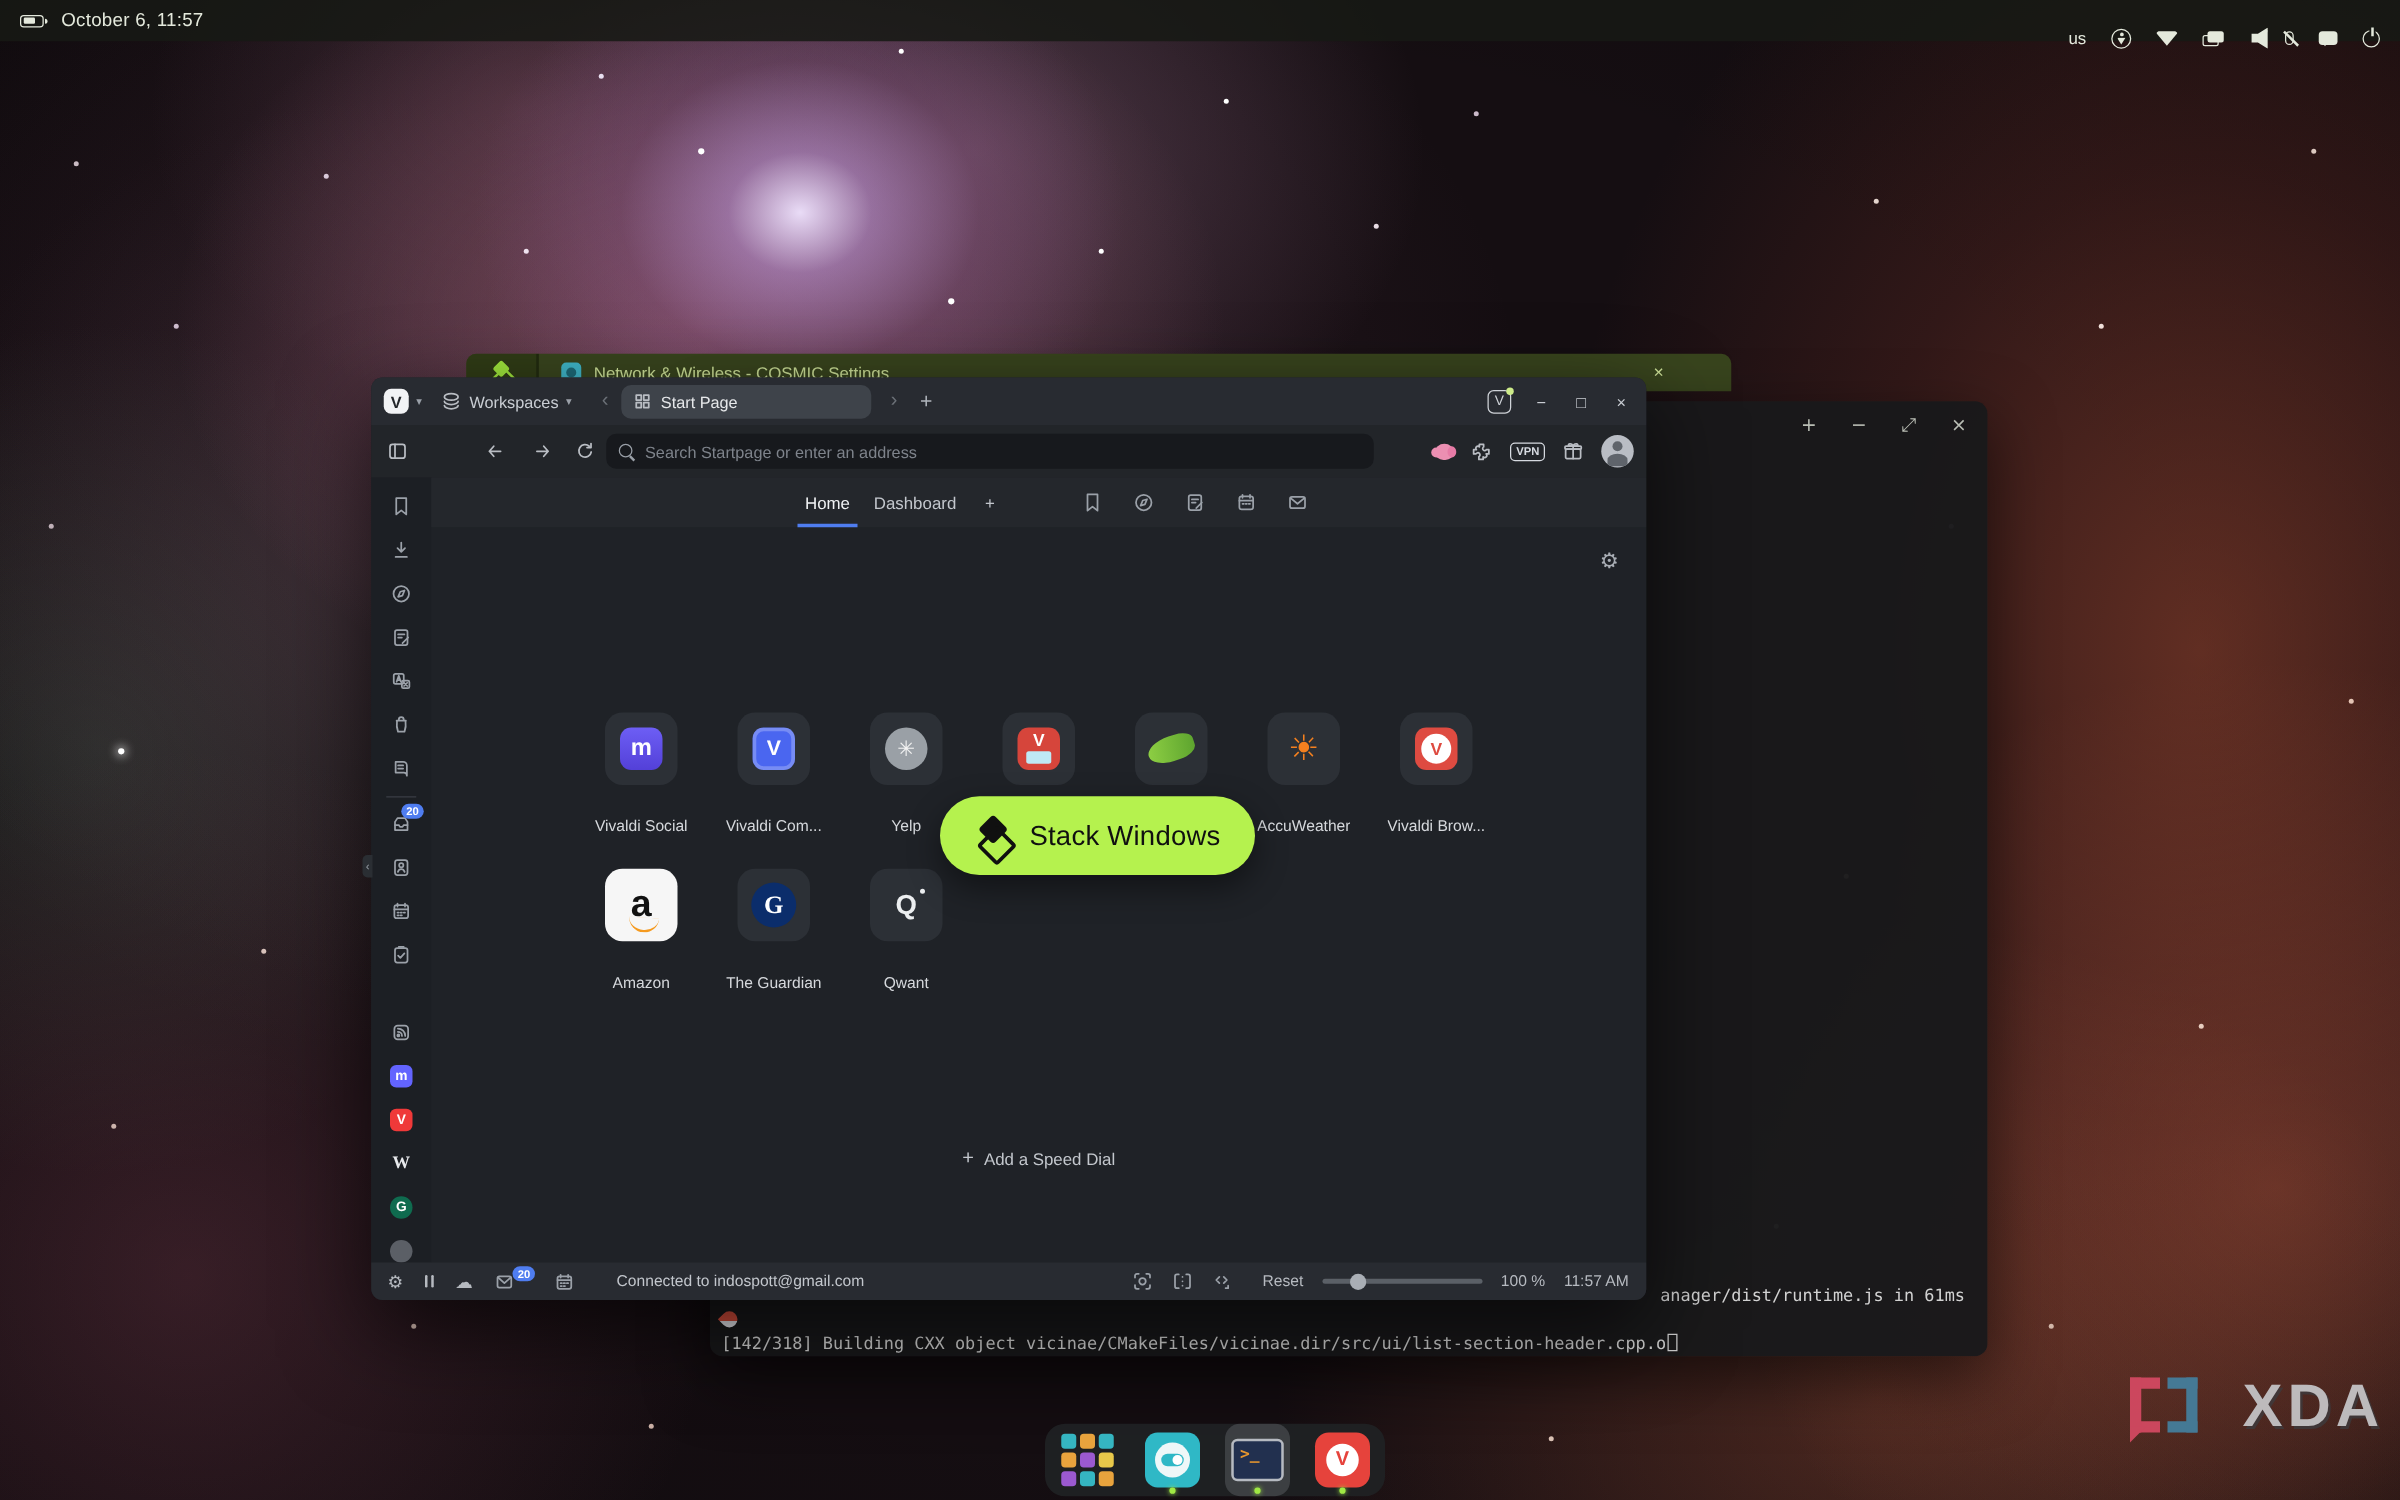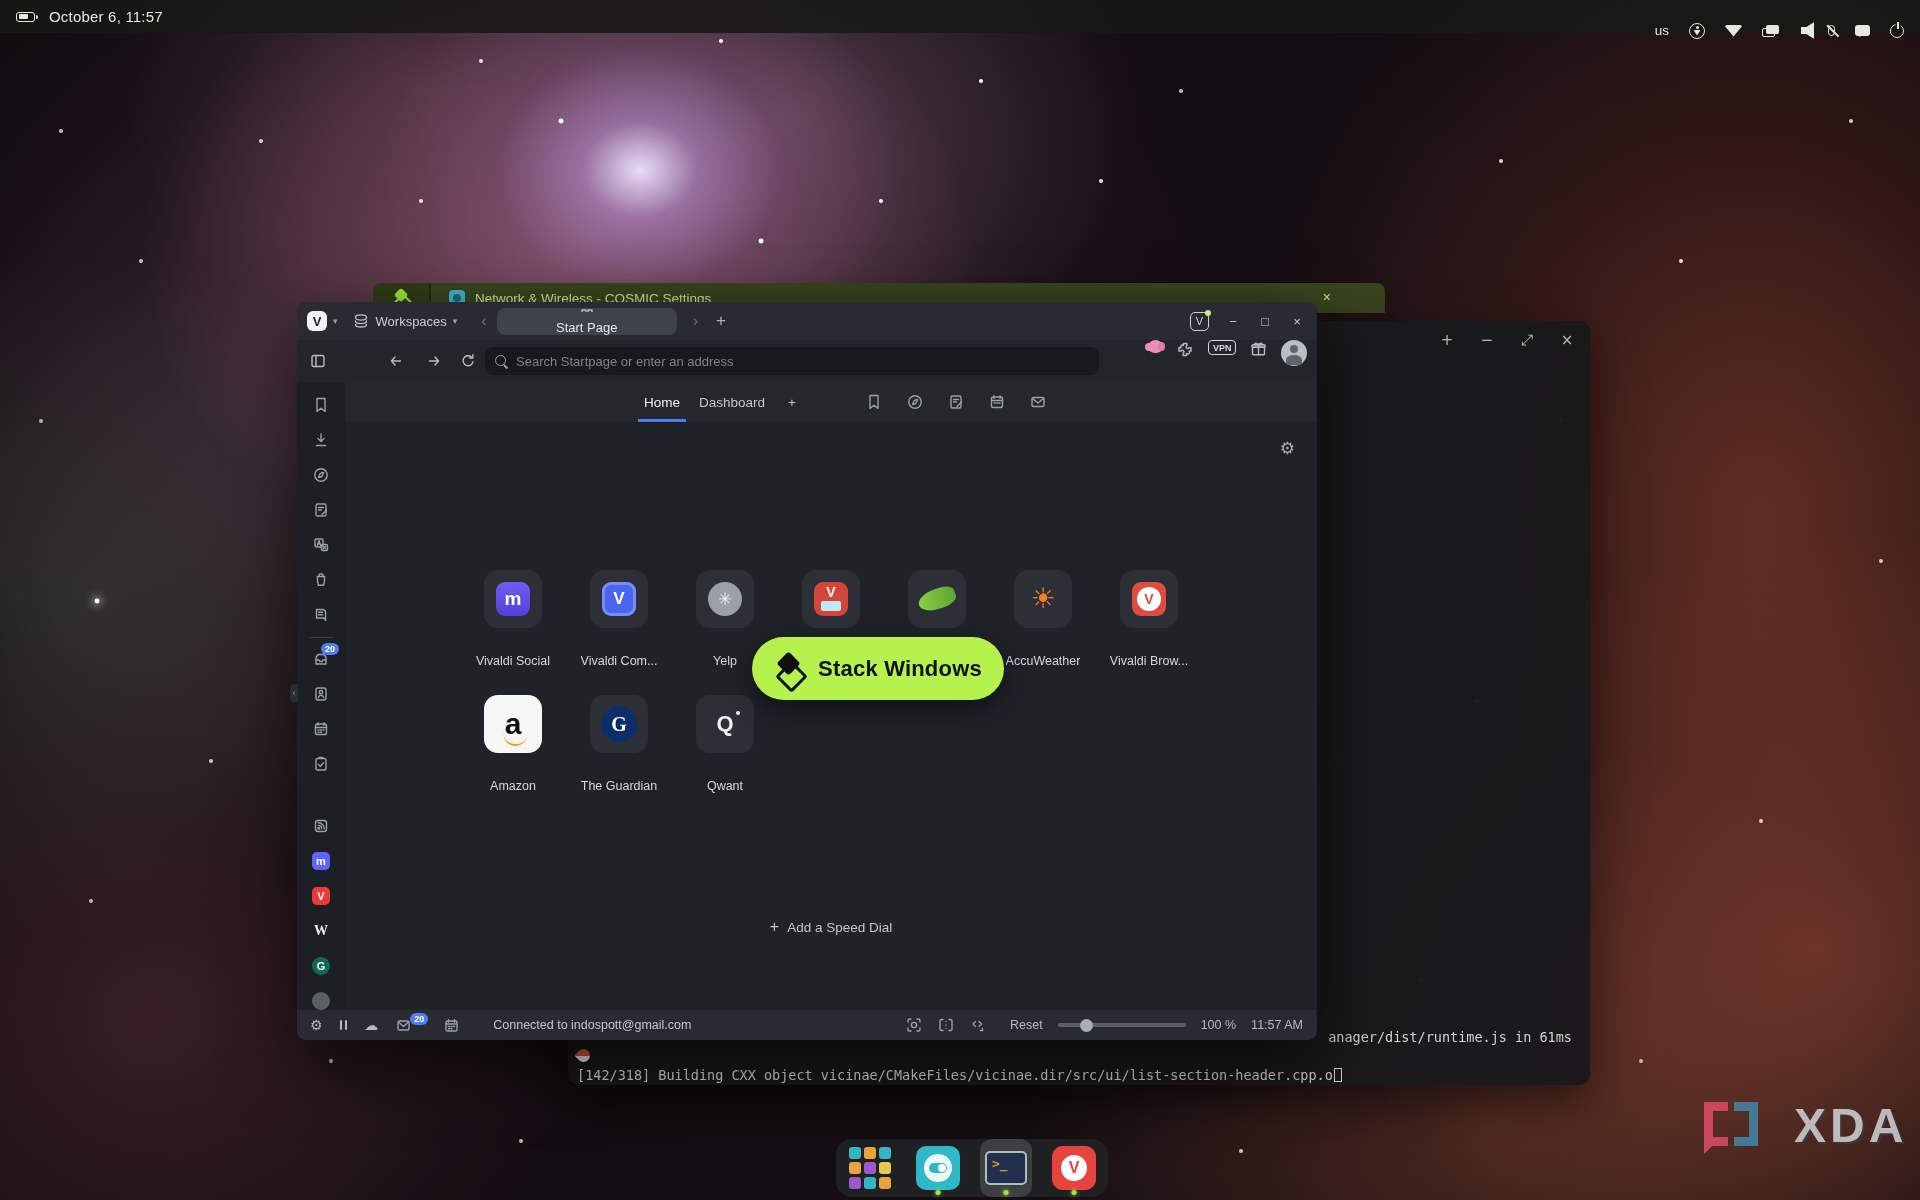--- a/index.html
+++ b/index.html
@@ -98,42 +98,42 @@
   .viv-tabbar { position:absolute; left:0; top:0; width:100%; height:38px; background:#282b31;
     border-radius:9px 9px 0 0; display:flex; align-items:center; color:#c9cdd3; }
   .viv-logo { width:20px; height:20px; margin-left:10px; border-radius:6px; background:#f2f3f5; color:#23262b;
     font-weight:bold; font-size:13px; display:flex; align-items:center; justify-content:center; }
   .caret { font-size:9px; color:#9aa0a8; margin:0 6px; }
   .ws-icon { margin-left:8px; }
   .ws-icon svg { display:block; }
   .ws-label { font-size:13px; margin-left:6px; }
   .tab-chev { color:#6b7077; font-size:16px; margin:0 10px 0 18px; }
   .tab-chev.r { margin:0 0 0 16px; }
-  .viv-tab { width:180px; height:27px; background:#3e434a; border-radius:8px; display:flex; align-items:center;
-    padding:0 10px; gap:8px; color:#e6e8ea; font-size:13px;flex-direction:column; }
+  .viv-tab { width:200px; height:27px; background:#3e434a; border-radius:8px; display:flex; align-items:center;
+    padding:0 10px; gap:8px; color:#e6e8ea; font-size:13px; }
   .tab-plus { font-size:17px; color:#aeb3ba; margin-left:18px; }
   .viv-tab-right { position:absolute; right:0; top:0; height:38px; display:flex; align-items:center; gap:16px; padding-right:12px; }
   .viv-tray { width:19px; height:19px; border:1.6px solid #cfd3d8; border-radius:5px; position:relative;
     display:flex; align-items:center; justify-content:center; font-size:11px; color:#cfd3d8; }
   .viv-tray::after { content:""; position:absolute; right:-3px; top:-3px; width:6px; height:6px; border-radius:50%; background:#cdeB8a; }
   .win-btn { font-size:13px; color:#c9cdd3; width:16px; text-align:center; }
   
   .viv-addr { position:absolute; left:0; top:38px; width:100%; height:42px; background:#222529;
     display:flex; align-items:center; }
   .addr-ic { color:#b9bdc3; margin-left:14px; display:flex; }
   .addr-ic.first { margin-left:12px; }
   .addr-field { position:absolute; left:188px; top:7px; width:614px; height:28px; background:#17191d;
     border-radius:8px; display:flex; align-items:center; padding:0 10px; gap:8px; }
   .addr-field input { flex:1; background:transparent; border:none; outline:none; color:#c9cdd3;
     font-size:13px; font-family:"Liberation Sans",sans-serif; }
   .addr-field input::placeholder { color:#7e838b; }
   .mag { width:13px; height:13px; position:relative; flex:none; }
   .mag::before { content:""; position:absolute; left:0; top:0; width:9px; height:9px; border:1.6px solid #9aa0a8; border-radius:50%; }
   .mag::after { content:""; position:absolute; left:9px; top:9px; width:5px; height:1.8px; background:#9aa0a8; transform:rotate(45deg); transform-origin:left center; }
-  .addr-right { position:absolute; right:10px; top:0; height:42px; display:flex; align-items:flex-start; gap:13px; }
+  .addr-right { position:absolute; right:10px; top:0; height:42px; display:flex; align-items:center; gap:13px; }
   .brain { width:15px; height:13px; background:#ec8fb2; border-radius:50% 50% 45% 45%; position:relative; }
   .brain::before { content:""; position:absolute; left:-3px; top:3px; width:8px; height:8px; background:#ec8fb2; border-radius:50%; }
   .brain::after { content:""; position:absolute; right:-2px; top:2px; width:7px; height:9px; background:#e77ba6; border-radius:50%; }
   .vpn-badge { font-size:9px; font-weight:bold; color:#d6dae0; border:1.4px solid #d6dae0; border-radius:4px; padding:1.5px 3.5px; }
   .avatar { width:26px; height:26px; border-radius:50%; background:#b9bdc4; position:relative; overflow:hidden; }
   .avatar::before { content:""; position:absolute; left:9px; top:5px; width:8px; height:8px; border-radius:50%; background:#5f646b; }
   .avatar::after { content:""; position:absolute; left:5px; top:15px; width:16px; height:10px; border-radius:50% 50% 0 0; background:#5f646b; }
   
   .viv-side { position:absolute; left:0; top:80px; bottom:30px; width:48px; background:#1c1f24;
     display:flex; flex-direction:column; align-items:center; padding-top:14px; gap:17px; }
@@ -223,21 +223,21 @@
 
   
   .stack-badge { position:absolute; left:752px; top:637px; width:252px; height:63px; z-index:6;
     background:#b5f24e; border-radius:32px; display:flex; align-items:center; justify-content:center; gap:14px;
     box-shadow:0 10px 26px rgba(0,0,0,.45); }
   .stack-badge-icon { position:relative; width:30px; height:30px; flex:none; }
   .stack-badge-icon::before { content:""; position:absolute; left:6px; top:1px; width:17px; height:17px;
     background:#101010; transform:rotate(45deg); border-radius:3px; }
   .stack-badge-icon::after { content:""; position:absolute; left:6px; top:11px; width:17px; height:17px;
     border:3.6px solid #101010; transform:rotate(45deg); border-radius:3px; }
-  .stack-badge-label { font-size:22px; font-weight:700; color:#101010; letter-spacing:.2px; }
+  .stack-badge-label { font-size:22px; font-weight:400; color:#101010; letter-spacing:.2px; }
 
   
   .dock { position:absolute; left:836px; top:1139px; width:272px; height:58px; z-index:12;
     background:rgba(32,34,36,.92); border-radius:16px; display:flex; align-items:center; justify-content:center; gap:16px; }
   .dock-item { position:relative; width:52px; height:58px; display:flex; align-items:center; justify-content:center; }
   .dock-item.active { background:rgba(140,144,150,.28); border-radius:12px; }
   .dock-item .dot { position:absolute; bottom:2px; left:50%; transform:translateX(-50%); width:5px; height:5px;
     border-radius:50%; background:#9fe844; box-shadow:0 0 4px #9fe844; }
   .app-grid { width:42px; height:42px; display:grid; grid-template-columns:repeat(3,12px); grid-template-rows:repeat(3,12px); gap:3px; }
   .app-grid i { border-radius:3px; }

